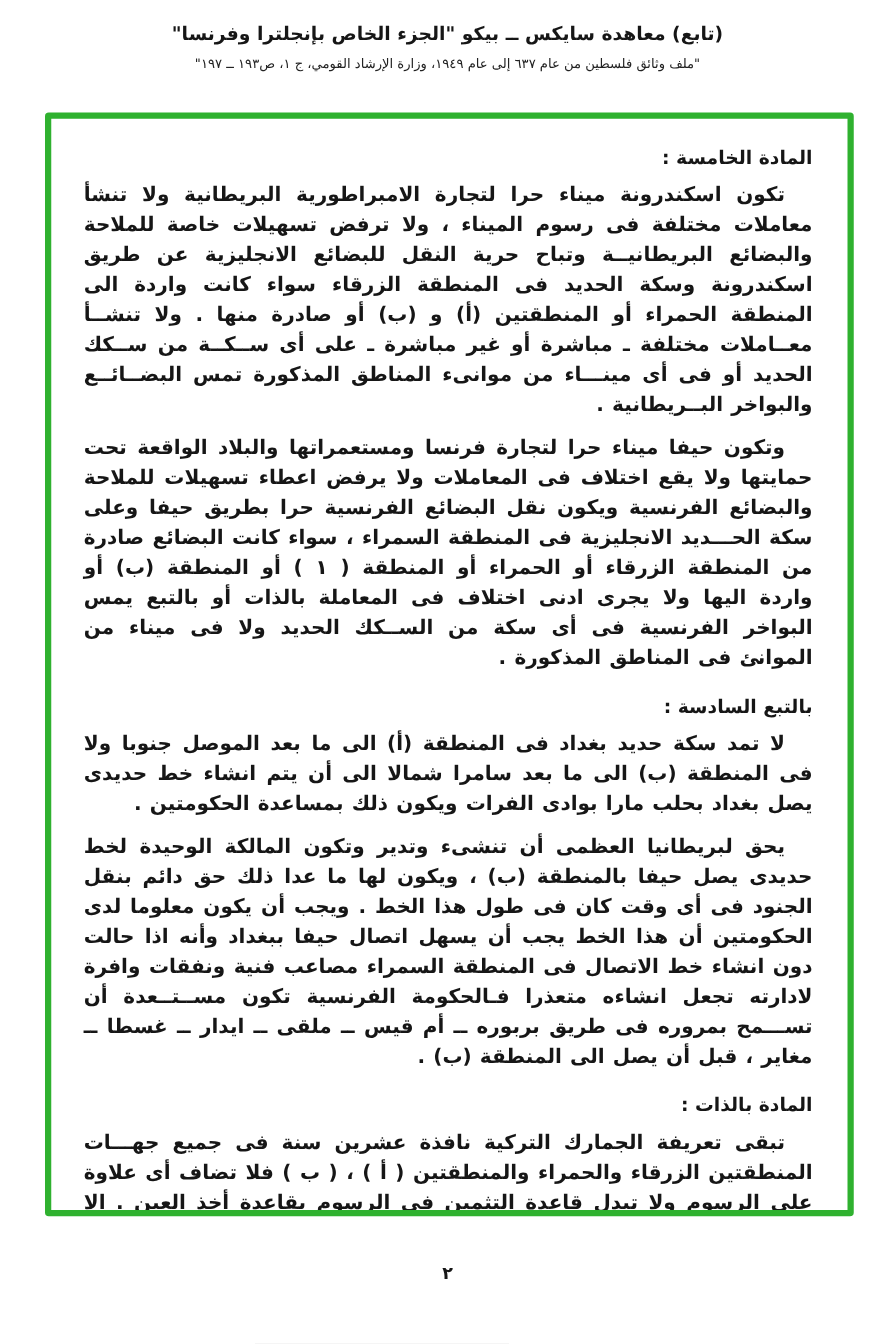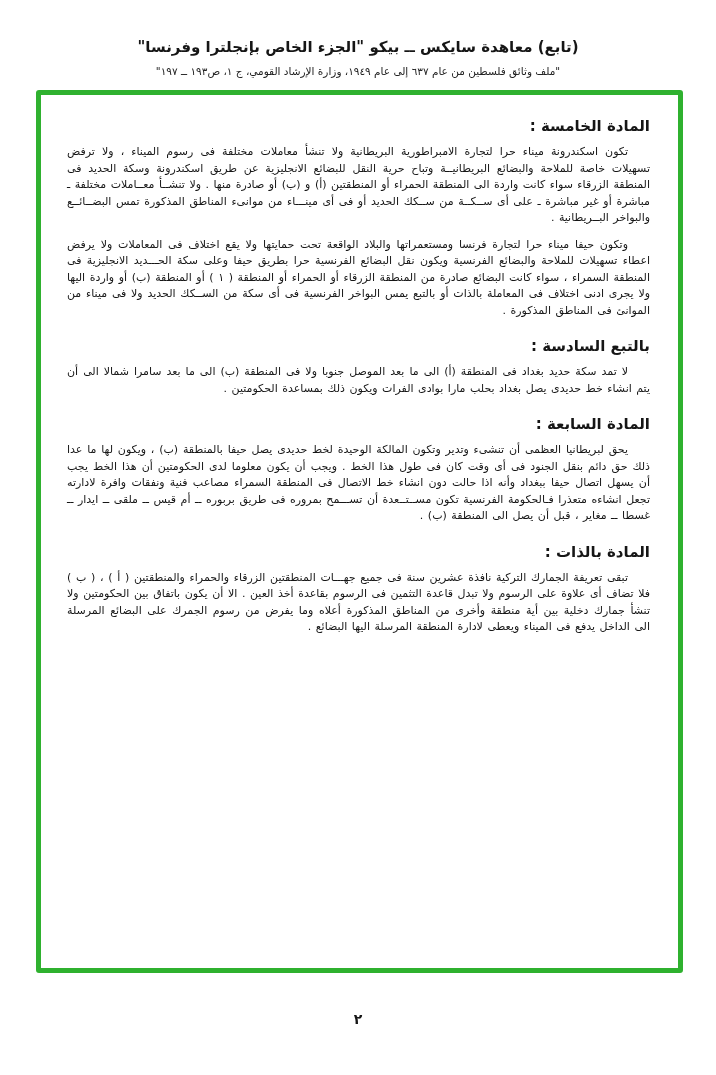--- a/index.html
+++ b/index.html
@@ -14,21 +14,20 @@
     margin: 0 auto;
     background: #ffffff;
     font-family: "DejaVu Sans", sans-serif;
     color: #161616;
     overflow: hidden;
   }
   .header {
     direction: rtl;
     text-align: center;
     padding-top: 18px;
-    margin-top: 20px;
   }
   .header .title {
     font-size: 15px;
     font-weight: bold;
     letter-spacing: 0.2px;
   }
   .header .source {
     font-size: 10.5px;
     margin-top: 9px;
     color: #222222;
@@ -49,25 +48,26 @@
   }
   .article-heading {
     font-size: 15px;
     font-weight: bold;
     margin: 18px 0 9px 0;
   }
   .article:first-child .article-heading {
     margin-top: 0;
   }
   .article-paragraph {
-    font-size: 11px;
+    font-size: 16px;
     line-height: 1.5;
     margin: 0 0 10px 0;
     text-indent: 22px;
     word-spacing: 1px;
+    font-weight: bold;
   }
   .page-number {
     position: absolute;
     bottom: 48px;
     left: 0;
     right: 0;
     text-align: center;
     font-size: 14px;
     font-weight: bold;
   }
@@ -89,21 +89,20 @@
       <p class="article-paragraph">تكون اسكندرونة ميناء حرا لتجارة الامبراطورية البريطانية ولا تنشأ معاملات مختلفة فى رسوم الميناء ، ولا ترفض تسهيلات خاصة للملاحة والبضائع البريطانيــة وتباح حرية النقل للبضائع الانجليزية عن طريق اسكندرونة وسكة الحديد فى المنطقة الزرقاء سواء كانت واردة الى المنطقة الحمراء أو المنطقتين (أ) و (ب) أو صادرة منها . ولا تنشــأ معــاملات مختلفة ـ مباشرة أو غير مباشرة ـ على أى ســكــة من ســكك الحديد أو فى أى مينـــاء من موانىء المناطق المذكورة تمس البضــائــع والبواخر البــريطانية .</p>
       <p class="article-paragraph">وتكون حيفا ميناء حرا لتجارة فرنسا ومستعمراتها والبلاد الواقعة تحت حمايتها ولا يقع اختلاف فى المعاملات ولا يرفض اعطاء تسهيلات للملاحة والبضائع الفرنسية ويكون نقل البضائع الفرنسية حرا بطريق حيفا وعلى سكة الحـــديد الانجليزية فى المنطقة السمراء ، سواء كانت البضائع صادرة من المنطقة الزرقاء أو الحمراء أو المنطقة ( ١ ) أو المنطقة (ب) أو واردة اليها ولا يجرى ادنى اختلاف فى المعاملة بالذات أو بالتبع يمس البواخر الفرنسية فى أى سكة من الســكك الحديد ولا فى ميناء من الموانئ فى المناطق المذكورة .</p>
     </div>
 
     <div class="article">
       <div class="article-heading">بالتبع السادسة :</div>
       <p class="article-paragraph">لا تمد سكة حديد بغداد فى المنطقة (أ) الى ما بعد الموصل جنوبا ولا فى المنطقة (ب) الى ما بعد سامرا شمالا الى أن يتم انشاء خط حديدى يصل بغداد بحلب مارا بوادى الفرات ويكون ذلك بمساعدة الحكومتين .</p>
     </div>
 
     <div class="article">
-      <div class="article-heading">المادة السابعة :</div>
       <p class="article-paragraph">يحق لبريطانيا العظمى أن تنشىء وتدير وتكون المالكة الوحيدة لخط حديدى يصل حيفا بالمنطقة (ب) ، ويكون لها ما عدا ذلك حق دائم بنقل الجنود فى أى وقت كان فى طول هذا الخط . ويجب أن يكون معلوما لدى الحكومتين أن هذا الخط يجب أن يسهل اتصال حيفا ببغداد وأنه اذا حالت دون انشاء خط الاتصال فى المنطقة السمراء مصاعب فنية ونفقات وافرة لادارته تجعل انشاءه متعذرا فـالحكومة الفرنسية تكون مســتــعدة أن تســـمح بمروره فى طريق بربوره ــ أم قيس ــ ملقى ــ ايدار ــ غسطا ــ مغاير ، قبل أن يصل الى المنطقة (ب) .</p>
     </div>
 
     <div class="article">
       <div class="article-heading">المادة بالذات :</div>
       <p class="article-paragraph">تبقى تعريفة الجمارك التركية نافذة عشرين سنة فى جميع جهـــات المنطقتين الزرقاء والحمراء والمنطقتين ( أ ) ، ( ب ) فلا تضاف أى علاوة على الرسوم ولا تبدل قاعدة التثمين فى الرسوم بقاعدة أخذ العين . الا أن يكون باتفاق بين الحكومتين ولا تنشأ جمارك دخلية بين أية منطقة وأخرى من المناطق المذكورة أعلاه وما يفرض من رسوم الجمرك على البضائع المرسلة الى الداخل يدفع فى الميناء ويعطى لادارة المنطقة المرسلة اليها البضائع .</p>
     </div>
 
   </div>
 

